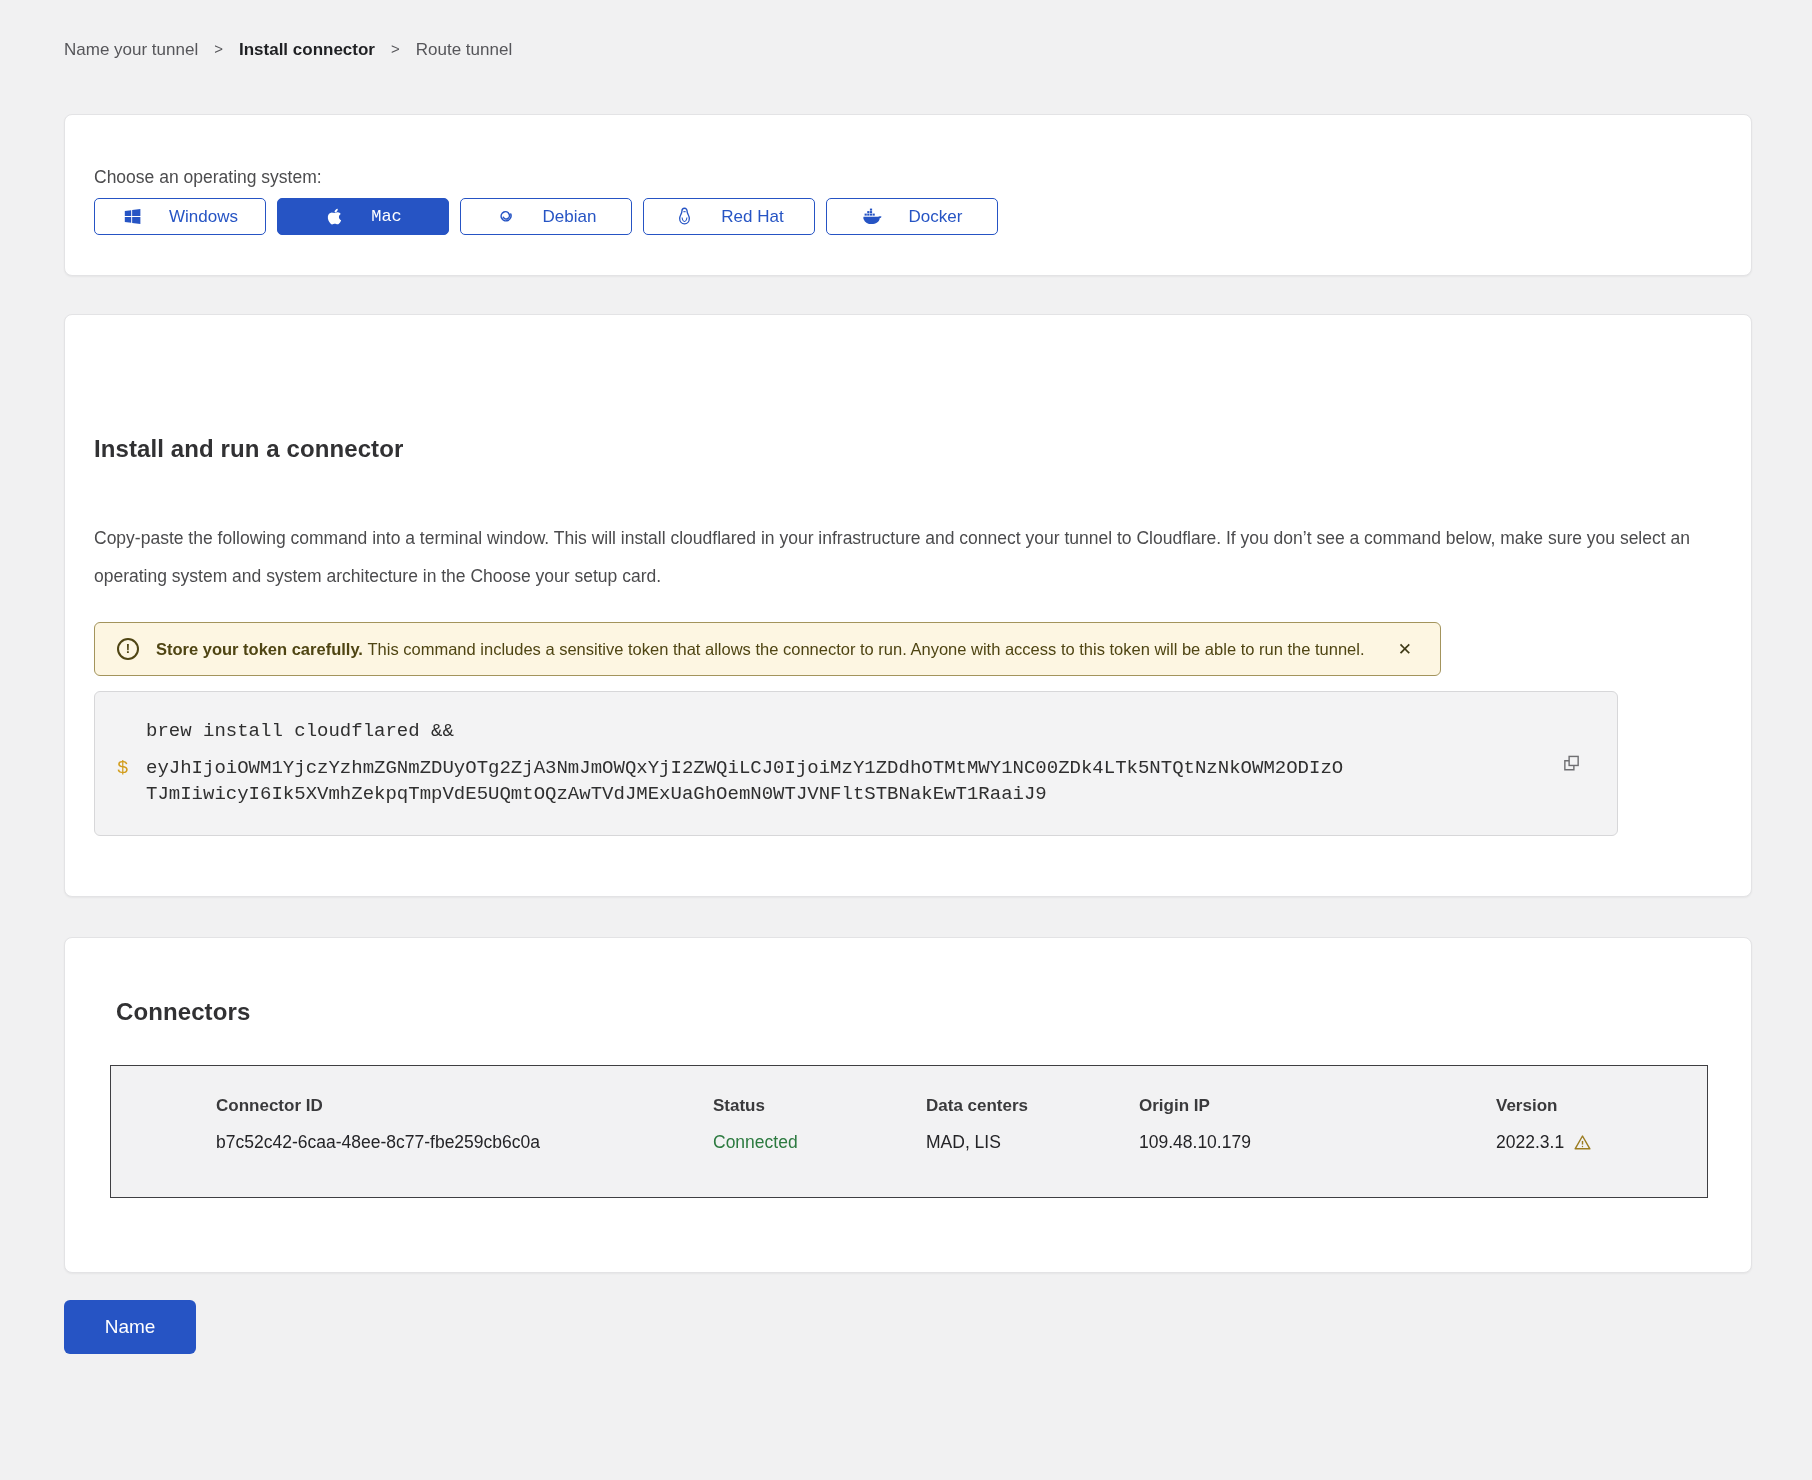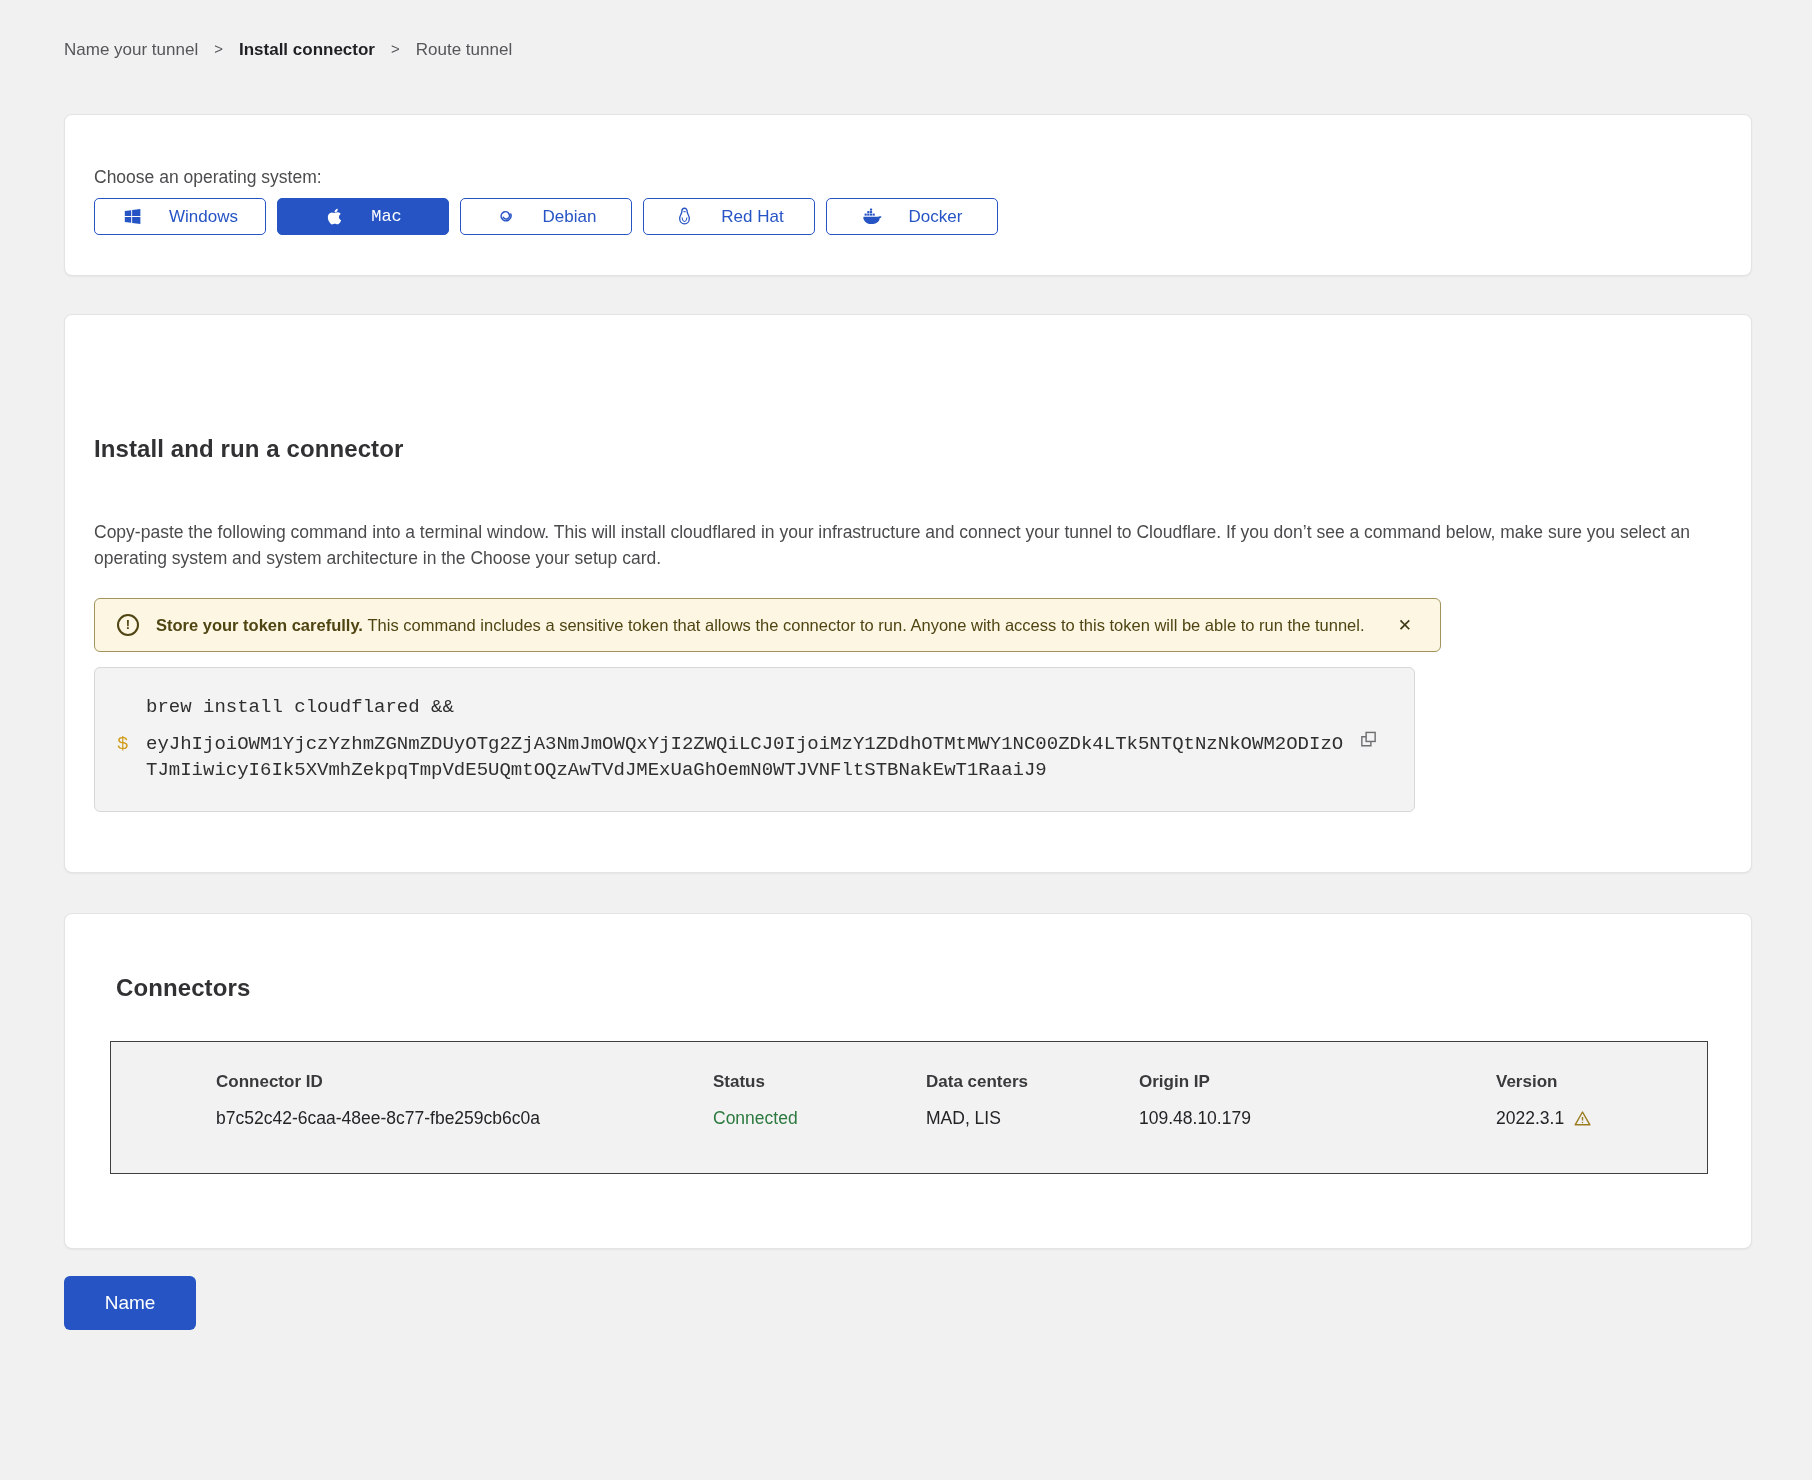--- a/index.html
+++ b/index.html
@@ -31,37 +31,37 @@
     width:172px; height:37px; display:flex; align-items:center; justify-content:center; gap:26px;
     border:1px solid #2654c4; border-radius:5px; background:#fff; color:#2654c4;
     font-size:17px; font-family:inherit; cursor:pointer; padding:0;
   }
   .os-btn.selected { background:#2654c4; color:#fff;font-family:Liberation Mono, monospace; }
   .os-btn svg { width:21px; height:21px; flex:none; display:block; }
 
   
   .card-install { margin-top:38px; padding:120px 29px 60px; }
   .card-install h2 { margin-bottom:56px; }
-  .install-desc { font-size:17.5px; line-height:26px; color:#4b4b4d; max-width:1612px; margin:0 0 27px; }
+  .install-desc { font-size:17.5px; line-height:38px; color:#4b4b4d; max-width:1612px; margin:0 0 27px; }
 
   .warning-banner {
     width:1347px; background:#fdf6e2; border:1px solid #a3945c; border-radius:6px;
     padding:13px 22px; display:flex; align-items:center; gap:17px;
     color:#4f4513; font-size:16.5px; line-height:26px;
   }
   .warning-icon {
     flex:none; width:22px; height:22px; border:2px solid #4f4513; border-radius:50%;
     display:flex; align-items:center; justify-content:center; font-weight:700; font-size:13px;
   }
   .warning-text { flex:1; }
   .warning-title { font-weight:700; }
   .warning-close { flex:none; background:none; border:none; color:#3f3a17; font-size:17px; cursor:pointer; padding:4px 6px; line-height:1; }
 
   .code-block {
-    position:relative; width:1321px; margin-top:15px;
+    position:relative; width:1524px; margin-top:15px;
     background:#f3f3f4; border:1px solid #d7d7d9; border-radius:6px;
     padding:26px 60px 28px 22px;
     font-family:"Liberation Mono", monospace; font-size:19px; line-height:26px; color:#2f2f2f;
   }
   .code-line { display:flex; }
   .code-line + .code-line { margin-top:11px; }
   .code-prompt { flex:none; width:29px; color:#d29d1c; }
   .code-body { flex:1; }
   .code-token { word-break:break-all; max-width:1205px; }
   .copy-btn { position:absolute; right:34px; top:50%; transform:translateY(-54%); background:none; border:none; padding:2px; cursor:pointer; }

